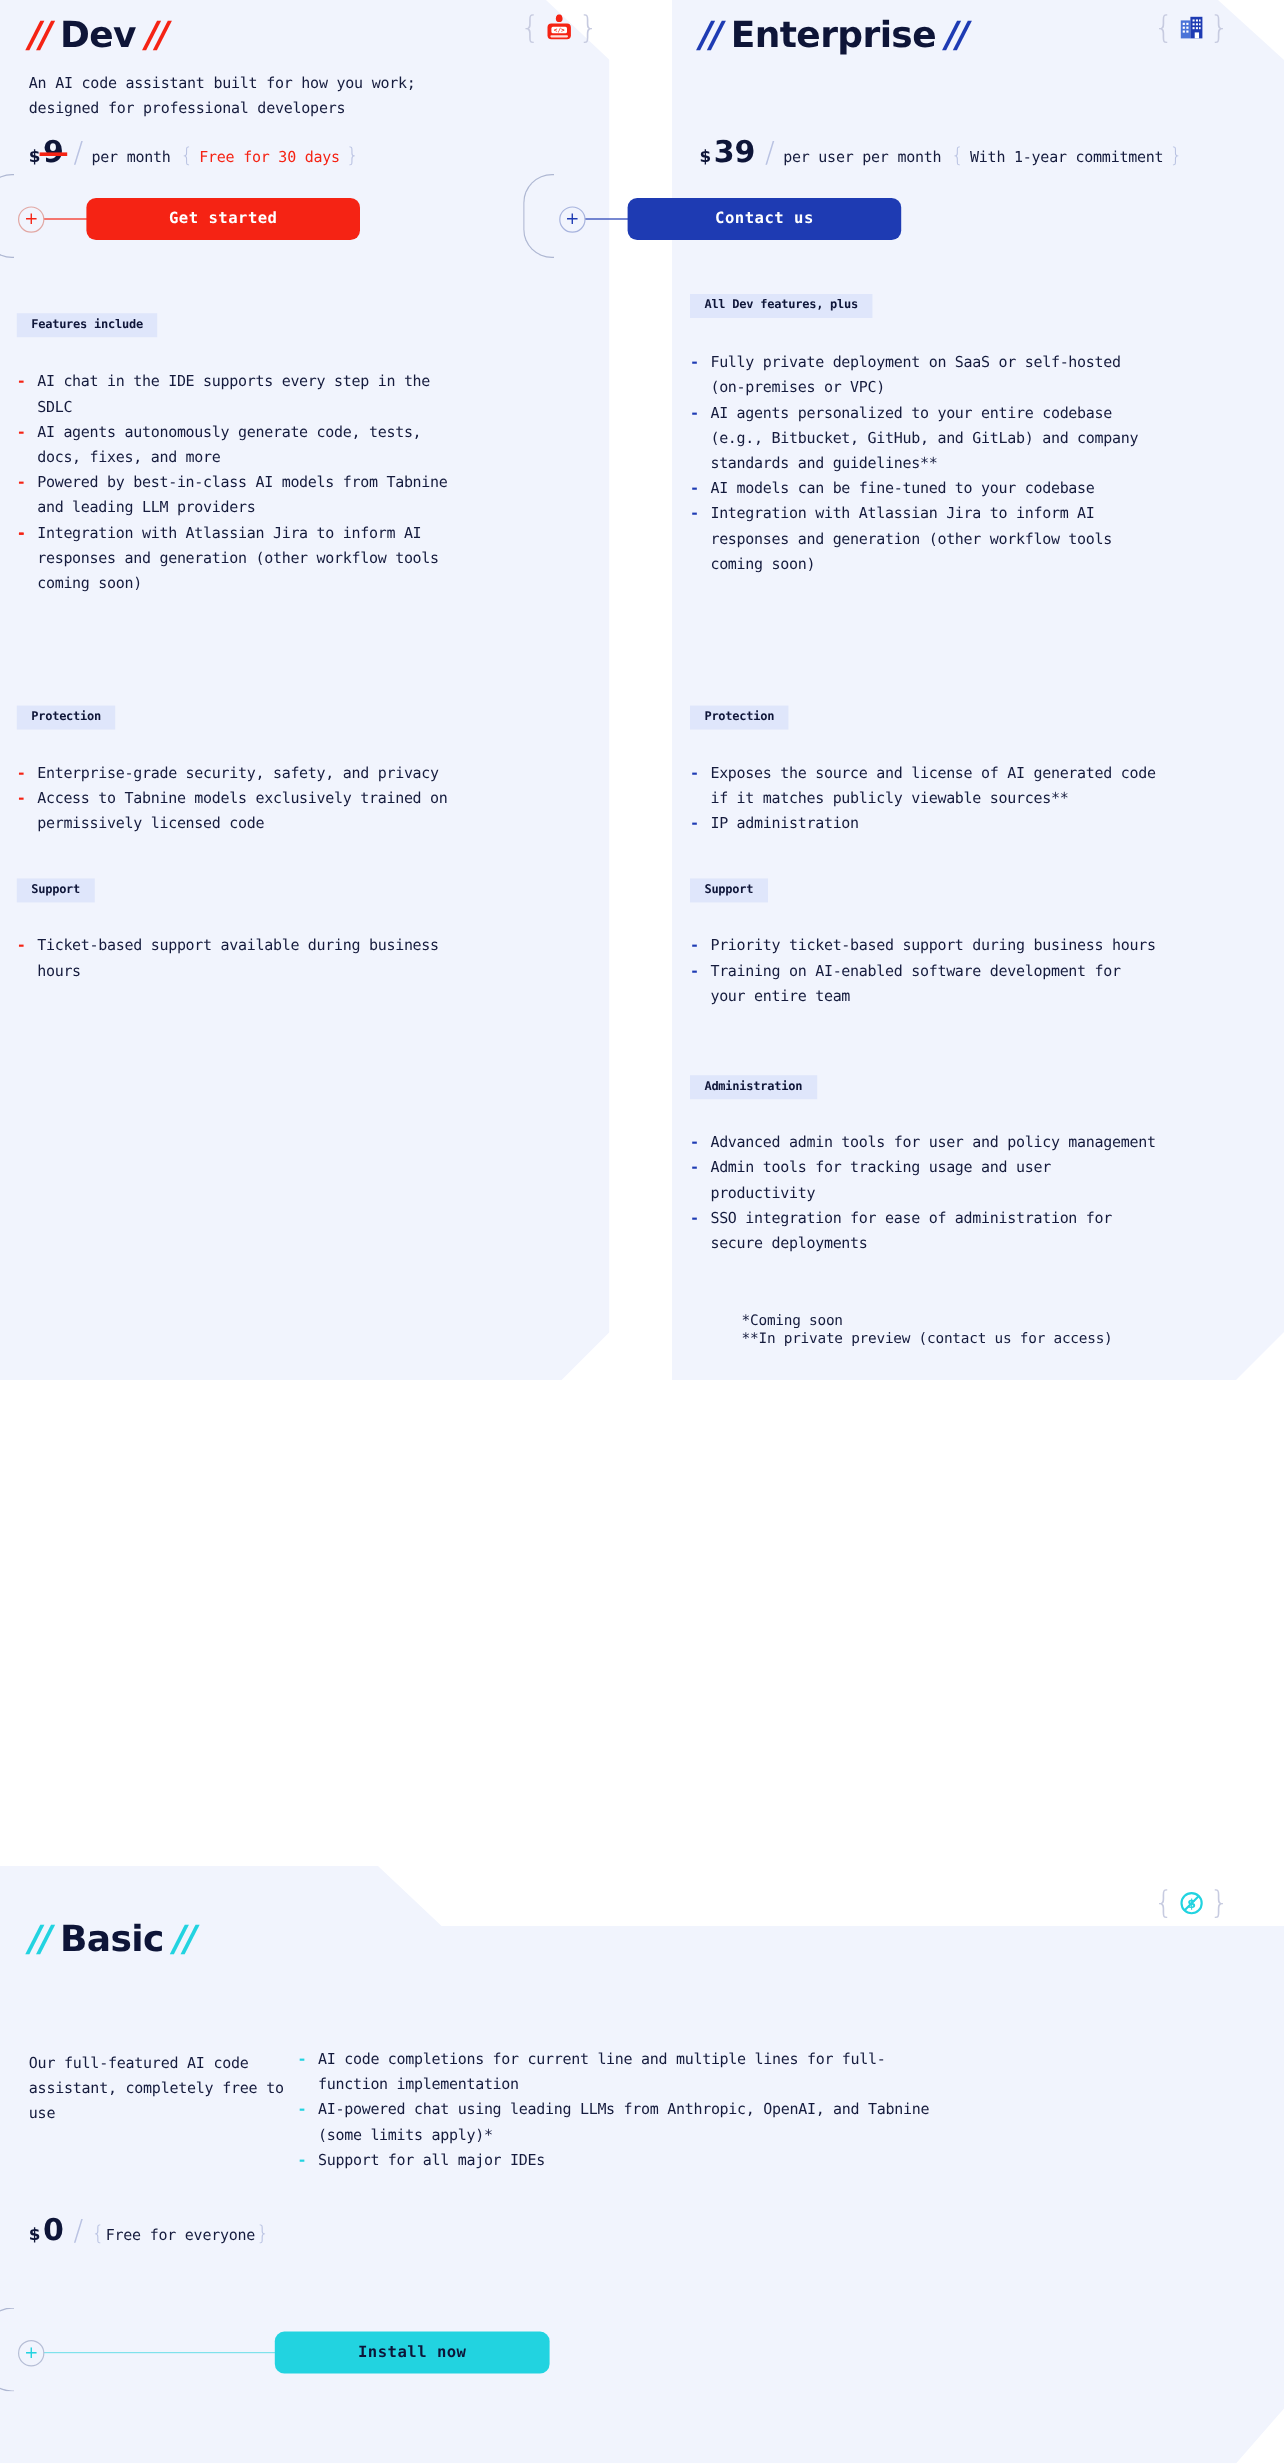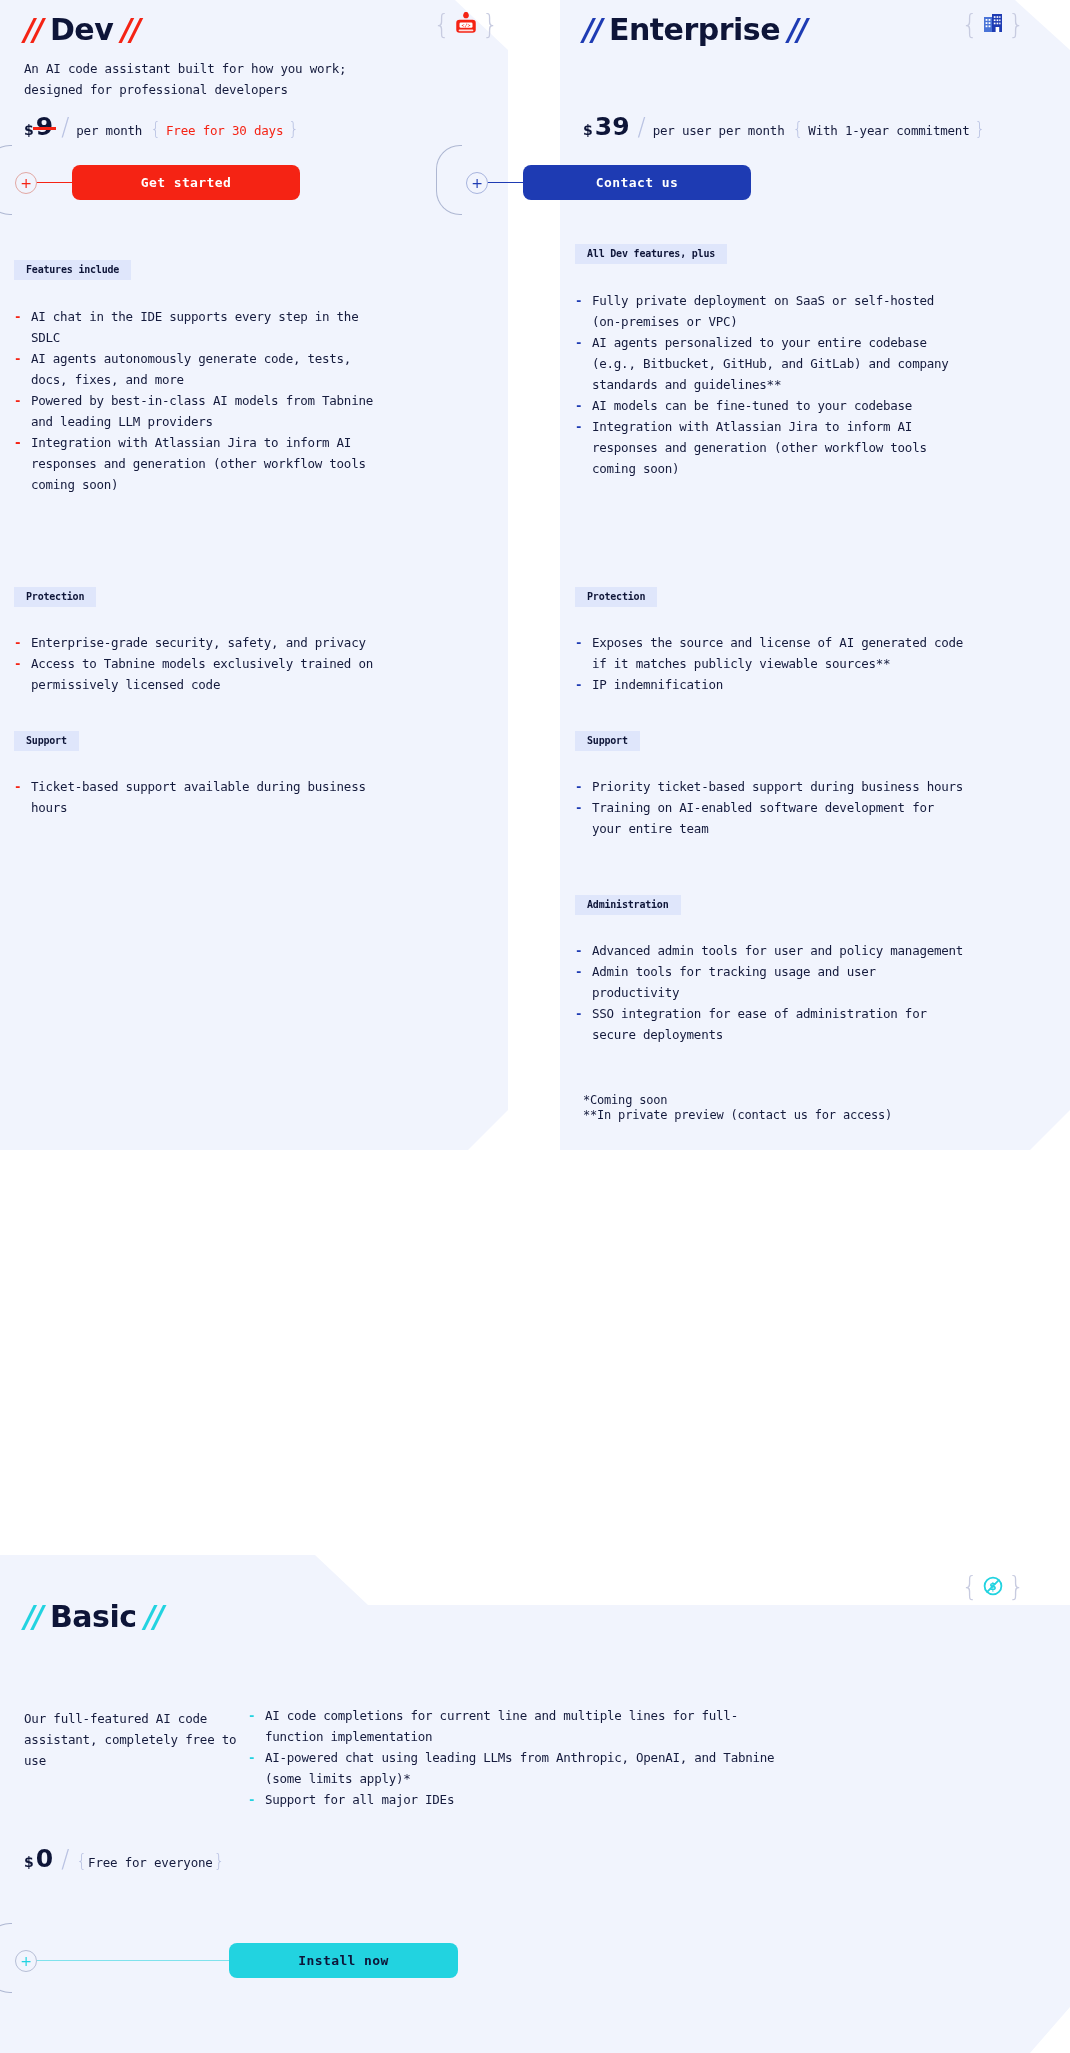--- a/index.html
+++ b/index.html
@@ -389,42 +389,42 @@
         <li><span class="dash" style="color:#1e3bb3">-</span><span>AI agents personalized to your entire codebase (e.g., Bitbucket, GitHub, and GitLab) and company standards and guidelines**</span></li>
         <li><span class="dash" style="color:#1e3bb3">-</span><span>AI models can be fine-tuned to your codebase</span></li>
         <li><span class="dash" style="color:#1e3bb3">-</span><span>Integration with Atlassian Jira to inform AI responses and generation (other workflow tools coming soon)</span></li>
       </ul>
     </div>
 
     <div class="inner" style="left:575px; top:585px; width:395px;">
       <div class="sec-head">Protection</div>
       <ul class="feats" style="margin-top:25px;">
         <li><span class="dash" style="color:#1e3bb3">-</span><span>Exposes the source and license of AI generated code if it matches publicly viewable sources**</span></li>
-        <li><span class="dash" style="color:#1e3bb3">-</span><span>IP indemnification</span></li>
+        <li><span class="dash" style="color:#1e3bb3">-</span><span>IP administration</span></li>
       </ul>
     </div>
 
     <div class="inner" style="left:575px; top:729px; width:395px;">
       <div class="sec-head">Support</div>
       <ul class="feats" style="margin-top:25px;">
         <li><span class="dash" style="color:#1e3bb3">-</span><span>Priority ticket-based support during business hours</span></li>
         <li><span class="dash" style="color:#1e3bb3">-</span><span>Training on AI-enabled software development for your entire team</span></li>
       </ul>
     </div>
 
     <div class="inner" style="left:575px; top:893px; width:395px;">
       <div class="sec-head">Administration</div>
       <ul class="feats" style="margin-top:25px;">
         <li><span class="dash" style="color:#1e3bb3">-</span><span>Advanced admin tools for user and policy management</span></li>
         <li><span class="dash" style="color:#1e3bb3">-</span><span>Admin tools for tracking usage and user productivity</span></li>
         <li><span class="dash" style="color:#1e3bb3">-</span><span>SSO integration for ease of administration for secure deployments</span></li>
       </ul>
     </div>
 
-    <div class="inner footnotes" style="left:583px; top:1093px; width:400px;">
+    <div class="inner footnotes" style="left:618px; top:1093px; width:400px;">
       <div>*Coming soon</div>
       <div>**In private preview (contact us for access)</div>
     </div>
 
   </div>
 
   <div class="basic-row">
     <div class="card-basic"></div>
 
     <div class="corner-icon" style="left:965px; top:10px;">

